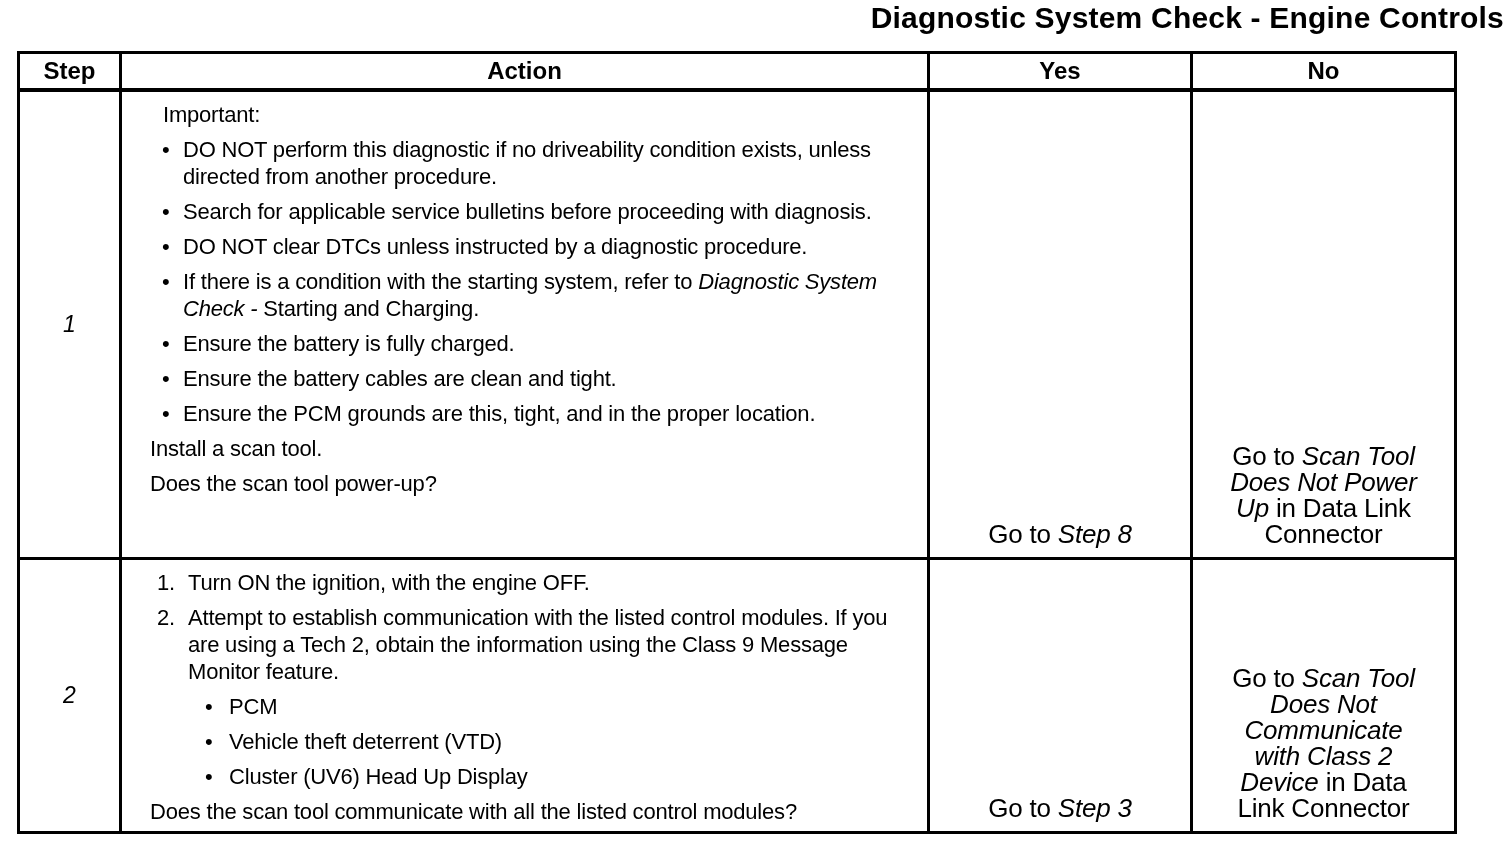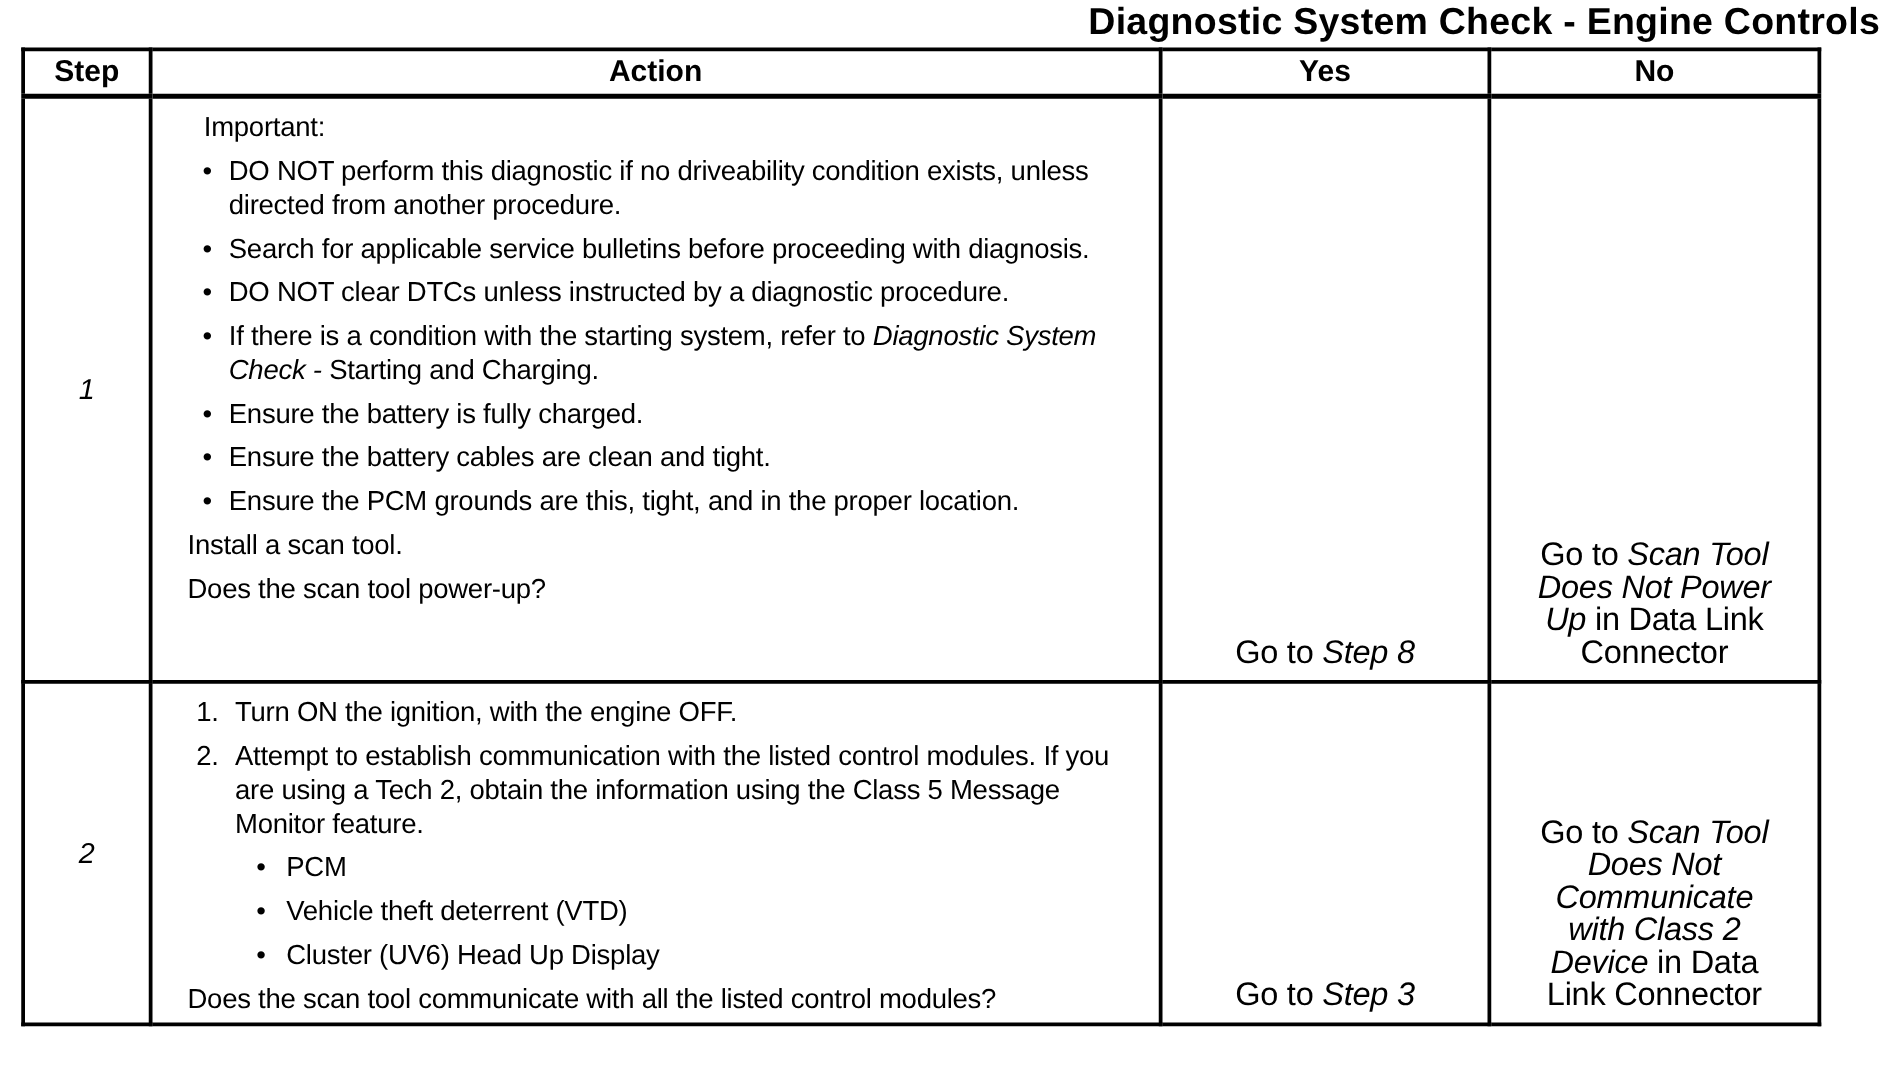--- a/index.html
+++ b/index.html
@@ -1,20 +1,20 @@
 <!DOCTYPE html>
 <html><head>
 <meta charset="utf-8">
 <style>
   html,body{margin:0;padding:0;background:#ffffff;}
   body{width:1504px;height:858px;font-family:"Liberation Sans",sans-serif;color:#000;}
   .page{position:relative;width:1504px;height:858px;background:#ffffff;overflow:hidden;}
   .title{position:absolute;top:1px;left:0;width:100%;text-align:right;
          font-size:30px;font-weight:bold;letter-spacing:0.2px;}
-  table.diag{position:absolute;left:17px;top:38px;width:1437px;
+  table.diag{position:absolute;left:17px;top:51px;width:1437px;
              border-collapse:collapse;table-layout:fixed;border:3px solid #a21caf;}
   col.c-step{width:102px;}
   col.c-action{width:808px;}
   col.c-yes{width:263px;}
   col.c-no{width:264px;}
   th{border:3px solid #000;border-bottom:4px solid #000;height:34px;
      font-size:24px;font-weight:bold;text-align:center;vertical-align:middle;padding:0;}
   td{border:3px solid #000;}
   tr.row1{height:468px;}
   tr.row2{height:258px;}
@@ -101,21 +101,21 @@
         </tr>
         <tr class="row2">
           <td class="step-cell">2</td>
           <td class="action-cell">
             <div class="item numbered">
               <span class="marker">1.</span>
               <span class="txt"><span>Turn ON the ignition, with the engine OFF.</span></span>
             </div>
             <div class="item numbered">
               <span class="marker">2.</span>
-              <span class="txt"><span>Attempt to establish communication with the listed control modules. If you are using a Tech 2, obtain the information using the Class 5 Message Monitor feature.</span></span>
+              <span class="txt"><span>Attempt to establish communication with the listed control modules. If you are using a Tech 2, obtain the information using the Class 9 Message Monitor feature.</span></span>
             </div>
             <div class="item subbullet">
               <span class="marker">•</span>
               <span class="txt"><span>PCM</span></span>
             </div>
             <div class="item subbullet">
               <span class="marker">•</span>
               <span class="txt"><span>Vehicle theft deterrent (VTD)</span></span>
             </div>
             <div class="item subbullet">

